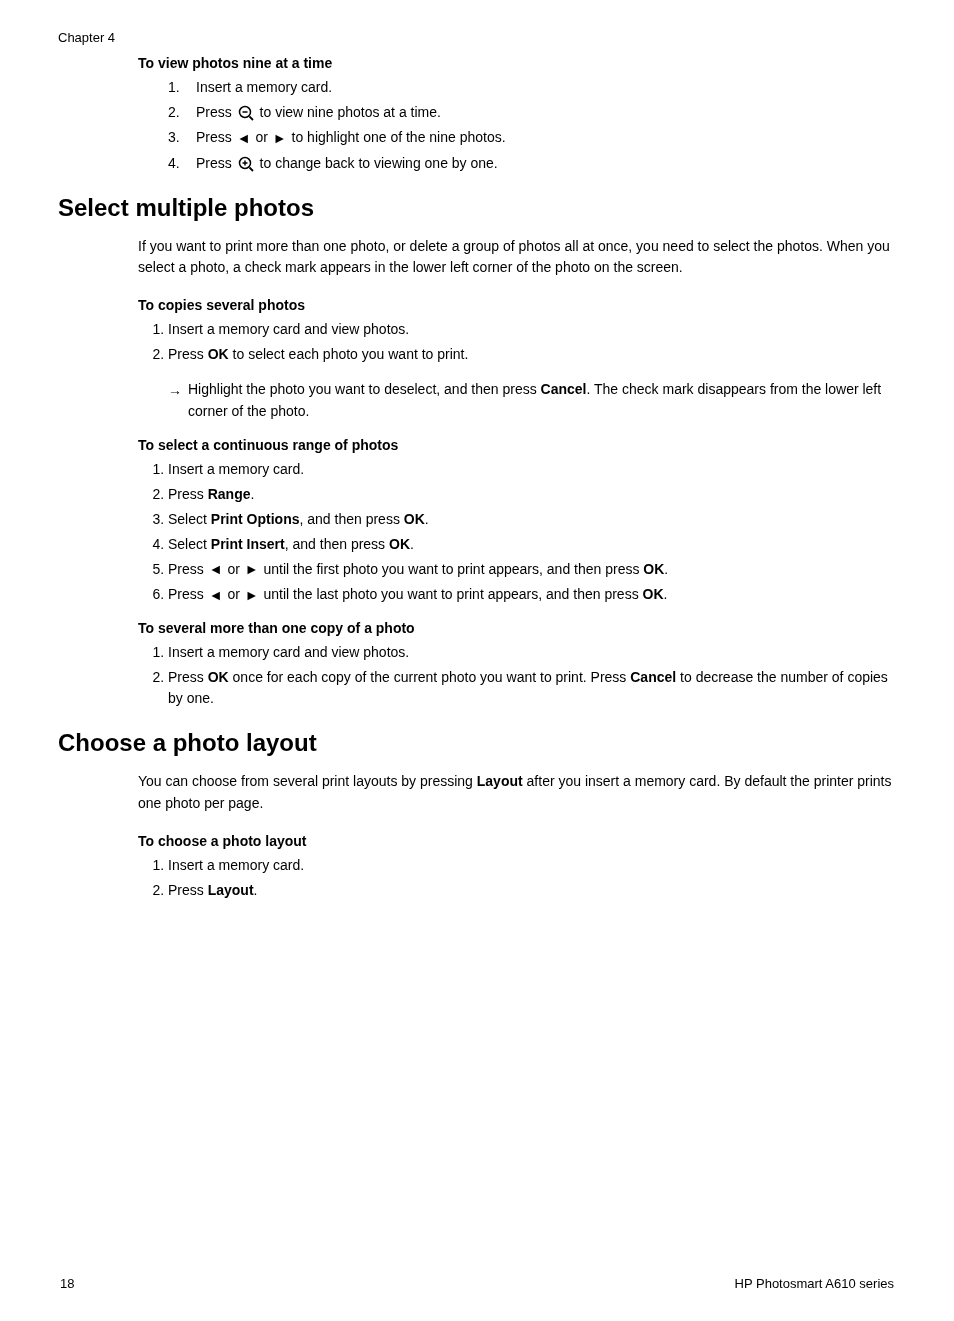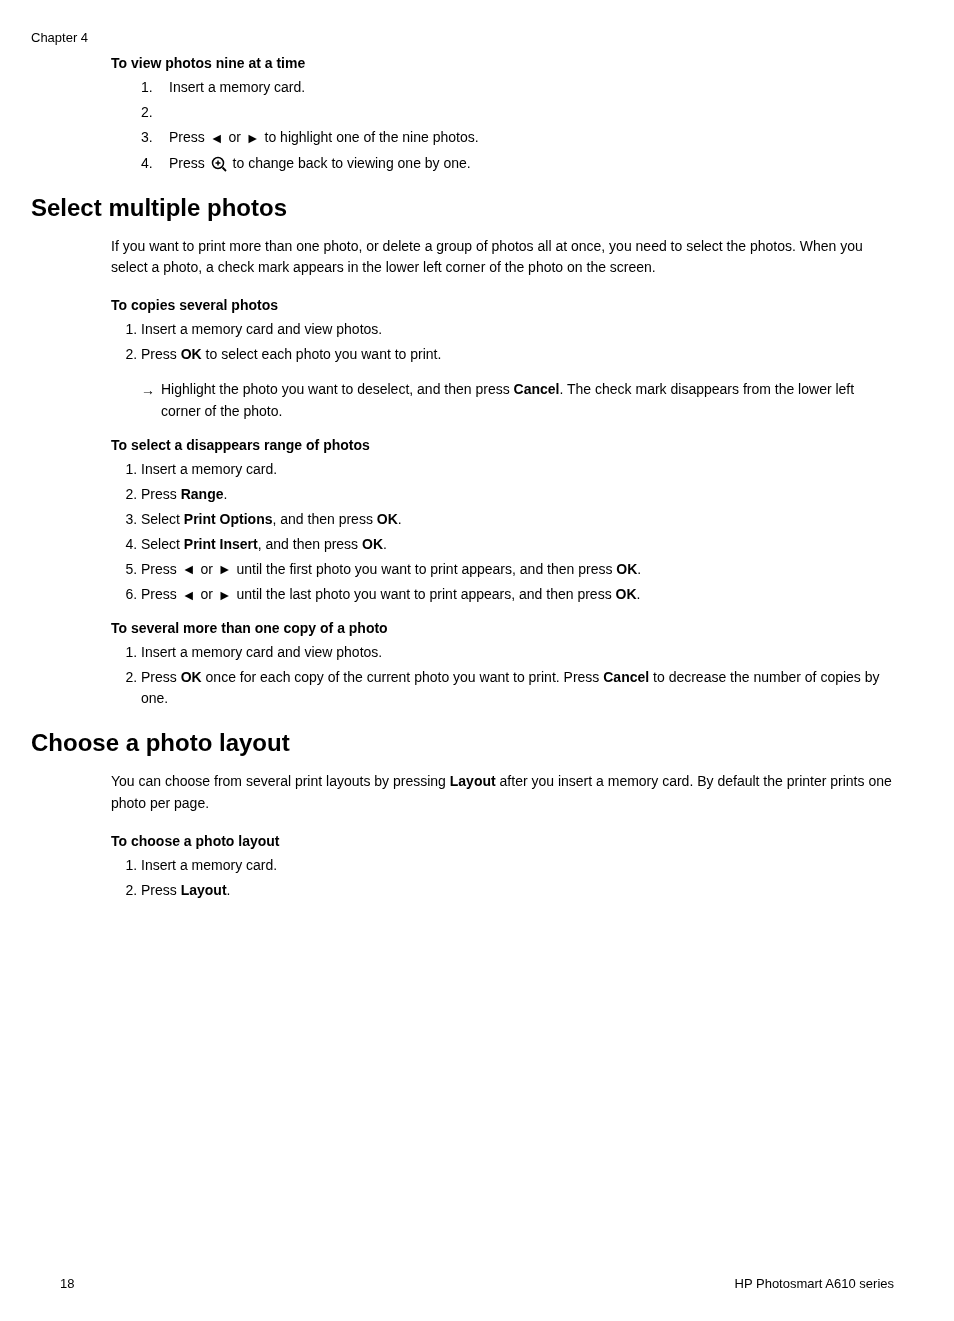--- a/index.html
+++ b/index.html
@@ -14,21 +14,21 @@
       background: #ffffff;
       font-family: Arial, Helvetica, sans-serif;
       font-size: 14px;
       color: #000000;
       position: relative;
     }
 
     .page {
       width: 954px;
       min-height: 1321px;
-      padding: 30px 60px 40px 31px;
+      padding: 30px 60px 40px 58px;
       position: relative;
     }
 
     .chapter-label {
       font-size: 13px;
       color: #000;
       margin-bottom: 10px;
     }
 
     .subsection-title {
@@ -158,20 +158,25 @@
 
   <div class="subsection-title">To view photos nine at a time</div>
 
   <ol class="top-section-ol">
     <li>
       <span class="list-num">1.</span>
       <span>Insert a memory card.</span>
     </li>
     <li>
       <span class="list-num">2.</span>
+      <span>Press <span class="zoom-minus-icon"><svg viewBox="0 0 18 18" xmlns="http://www.w3.org/2000/svg">
+              <circle cx="8" cy="8" r="5.5" stroke="black" stroke-width="1.5" fill="none"></circle>
+              <line x1="5.5" y1="8" x2="10.5" y2="8" stroke="black" stroke-width="1.5"></line>
+              <line x1="12.5" y1="12.5" x2="16" y2="16" stroke="black" stroke-width="1.8"></line>
+            </svg></span> to view nine photos at a time.</span>
     </li>
     <li>
       <span class="list-num">3.</span>
       <span>Press <span class="left-arrow-icon">◄</span> or <span class="right-arrow-icon">►</span> to highlight one of the nine photos.</span>
     </li>
     <li>
       <span class="list-num">4.</span>
       <span>Press <span class="zoom-plus-icon"><svg viewBox="0 0 18 18" xmlns="http://www.w3.org/2000/svg">
               <circle cx="8" cy="8" r="5.5" stroke="black" stroke-width="1.5" fill="none"></circle>
               <line x1="5.5" y1="8" x2="10.5" y2="8" stroke="black" stroke-width="1.5"></line>
@@ -189,21 +194,21 @@
   <ol>
     <li>Insert a memory card and view photos.</li>
     <li>Press <b>OK</b> to select each photo you want to print.</li>
   </ol>
 
   <div class="arrow-item">
     <span class="arrow-symbol">→</span>
     <span>Highlight the photo you want to deselect, and then press <b>Cancel</b>. The check mark disappears from the lower left corner of the photo.</span>
   </div>
 
-  <div class="subsection-title">To select a disappears range of photos</div>
+  <div class="subsection-title">To select a continuous range of photos</div>
   <ol>
     <li>Insert a memory card.</li>
     <li>Press <b>Range</b>.</li>
     <li>Select <b>Print Options</b>, and then press <b>OK</b>.</li>
     <li>Select <b>Print Insert</b>, and then press <b>OK</b>.</li>
     <li>Press <span class="left-arrow-icon">◄</span> or <span class="right-arrow-icon">►</span> until the first photo you want to print appears, and then press <b>OK</b>.</li>
     <li>Press <span class="left-arrow-icon">◄</span> or <span class="right-arrow-icon">►</span> until the last photo you want to print appears, and then press <b>OK</b>.</li>
   </ol>
 
   <div class="subsection-title">To several more than one copy of a photo</div>

